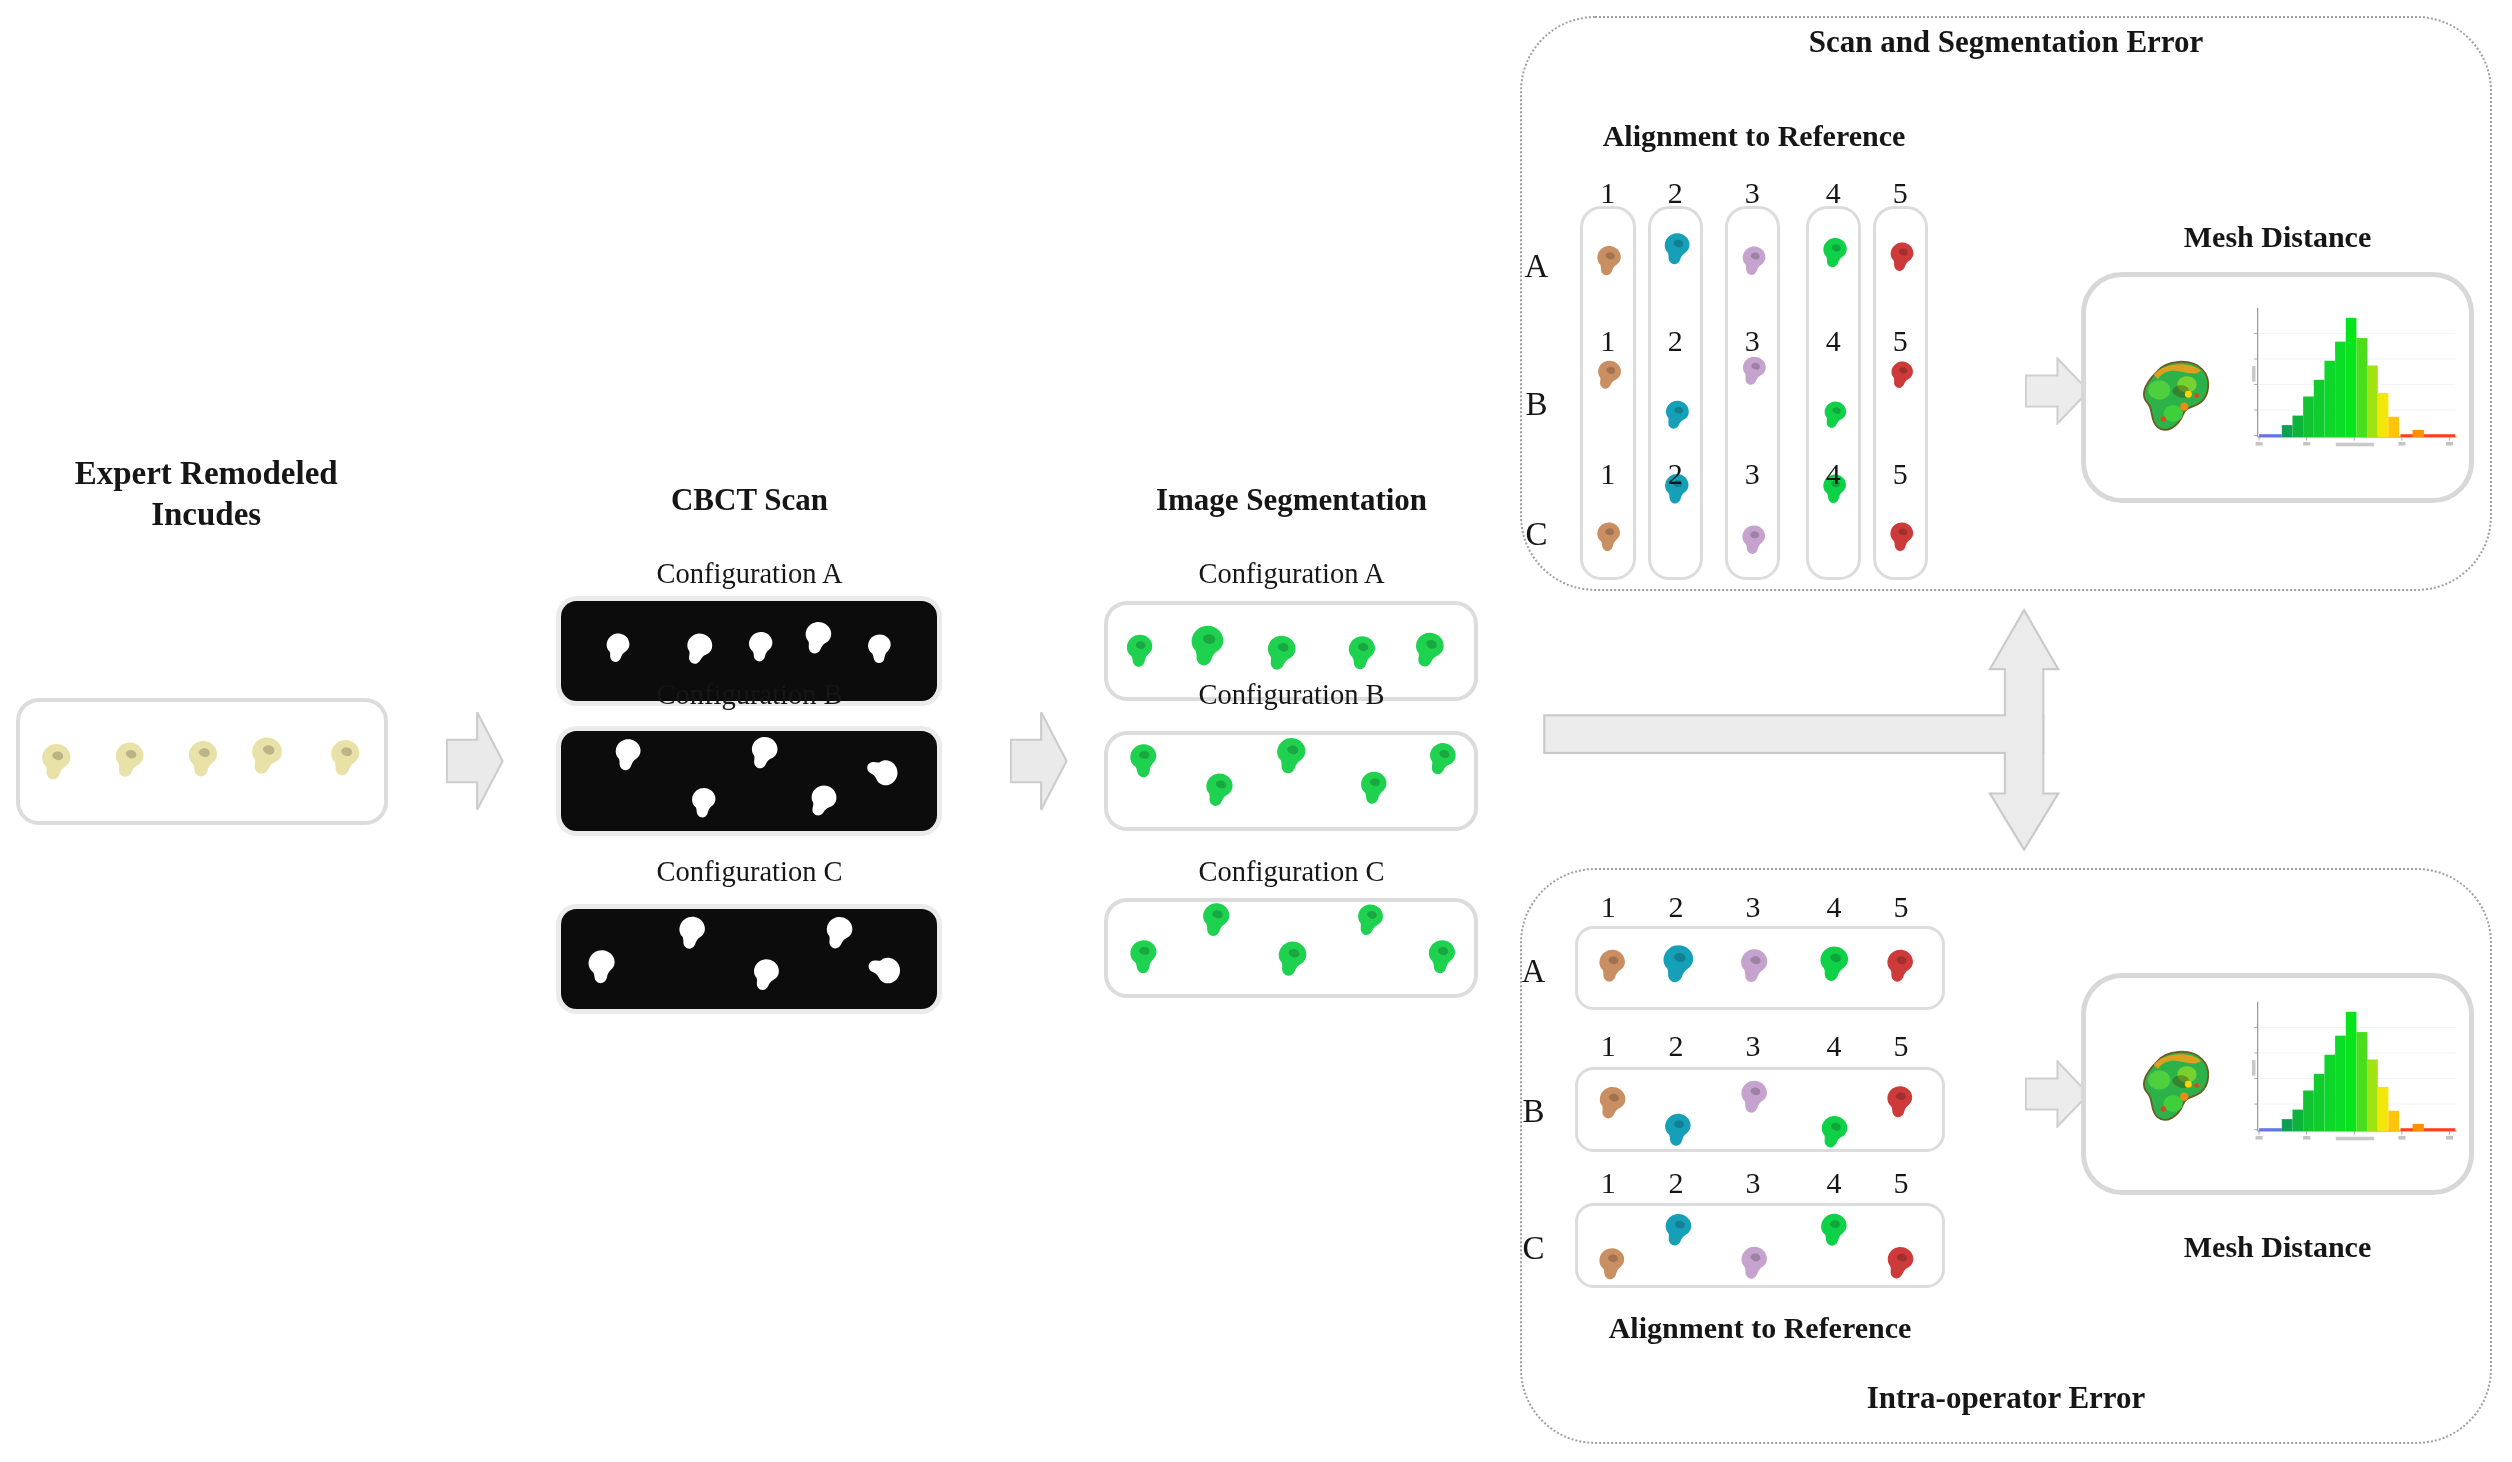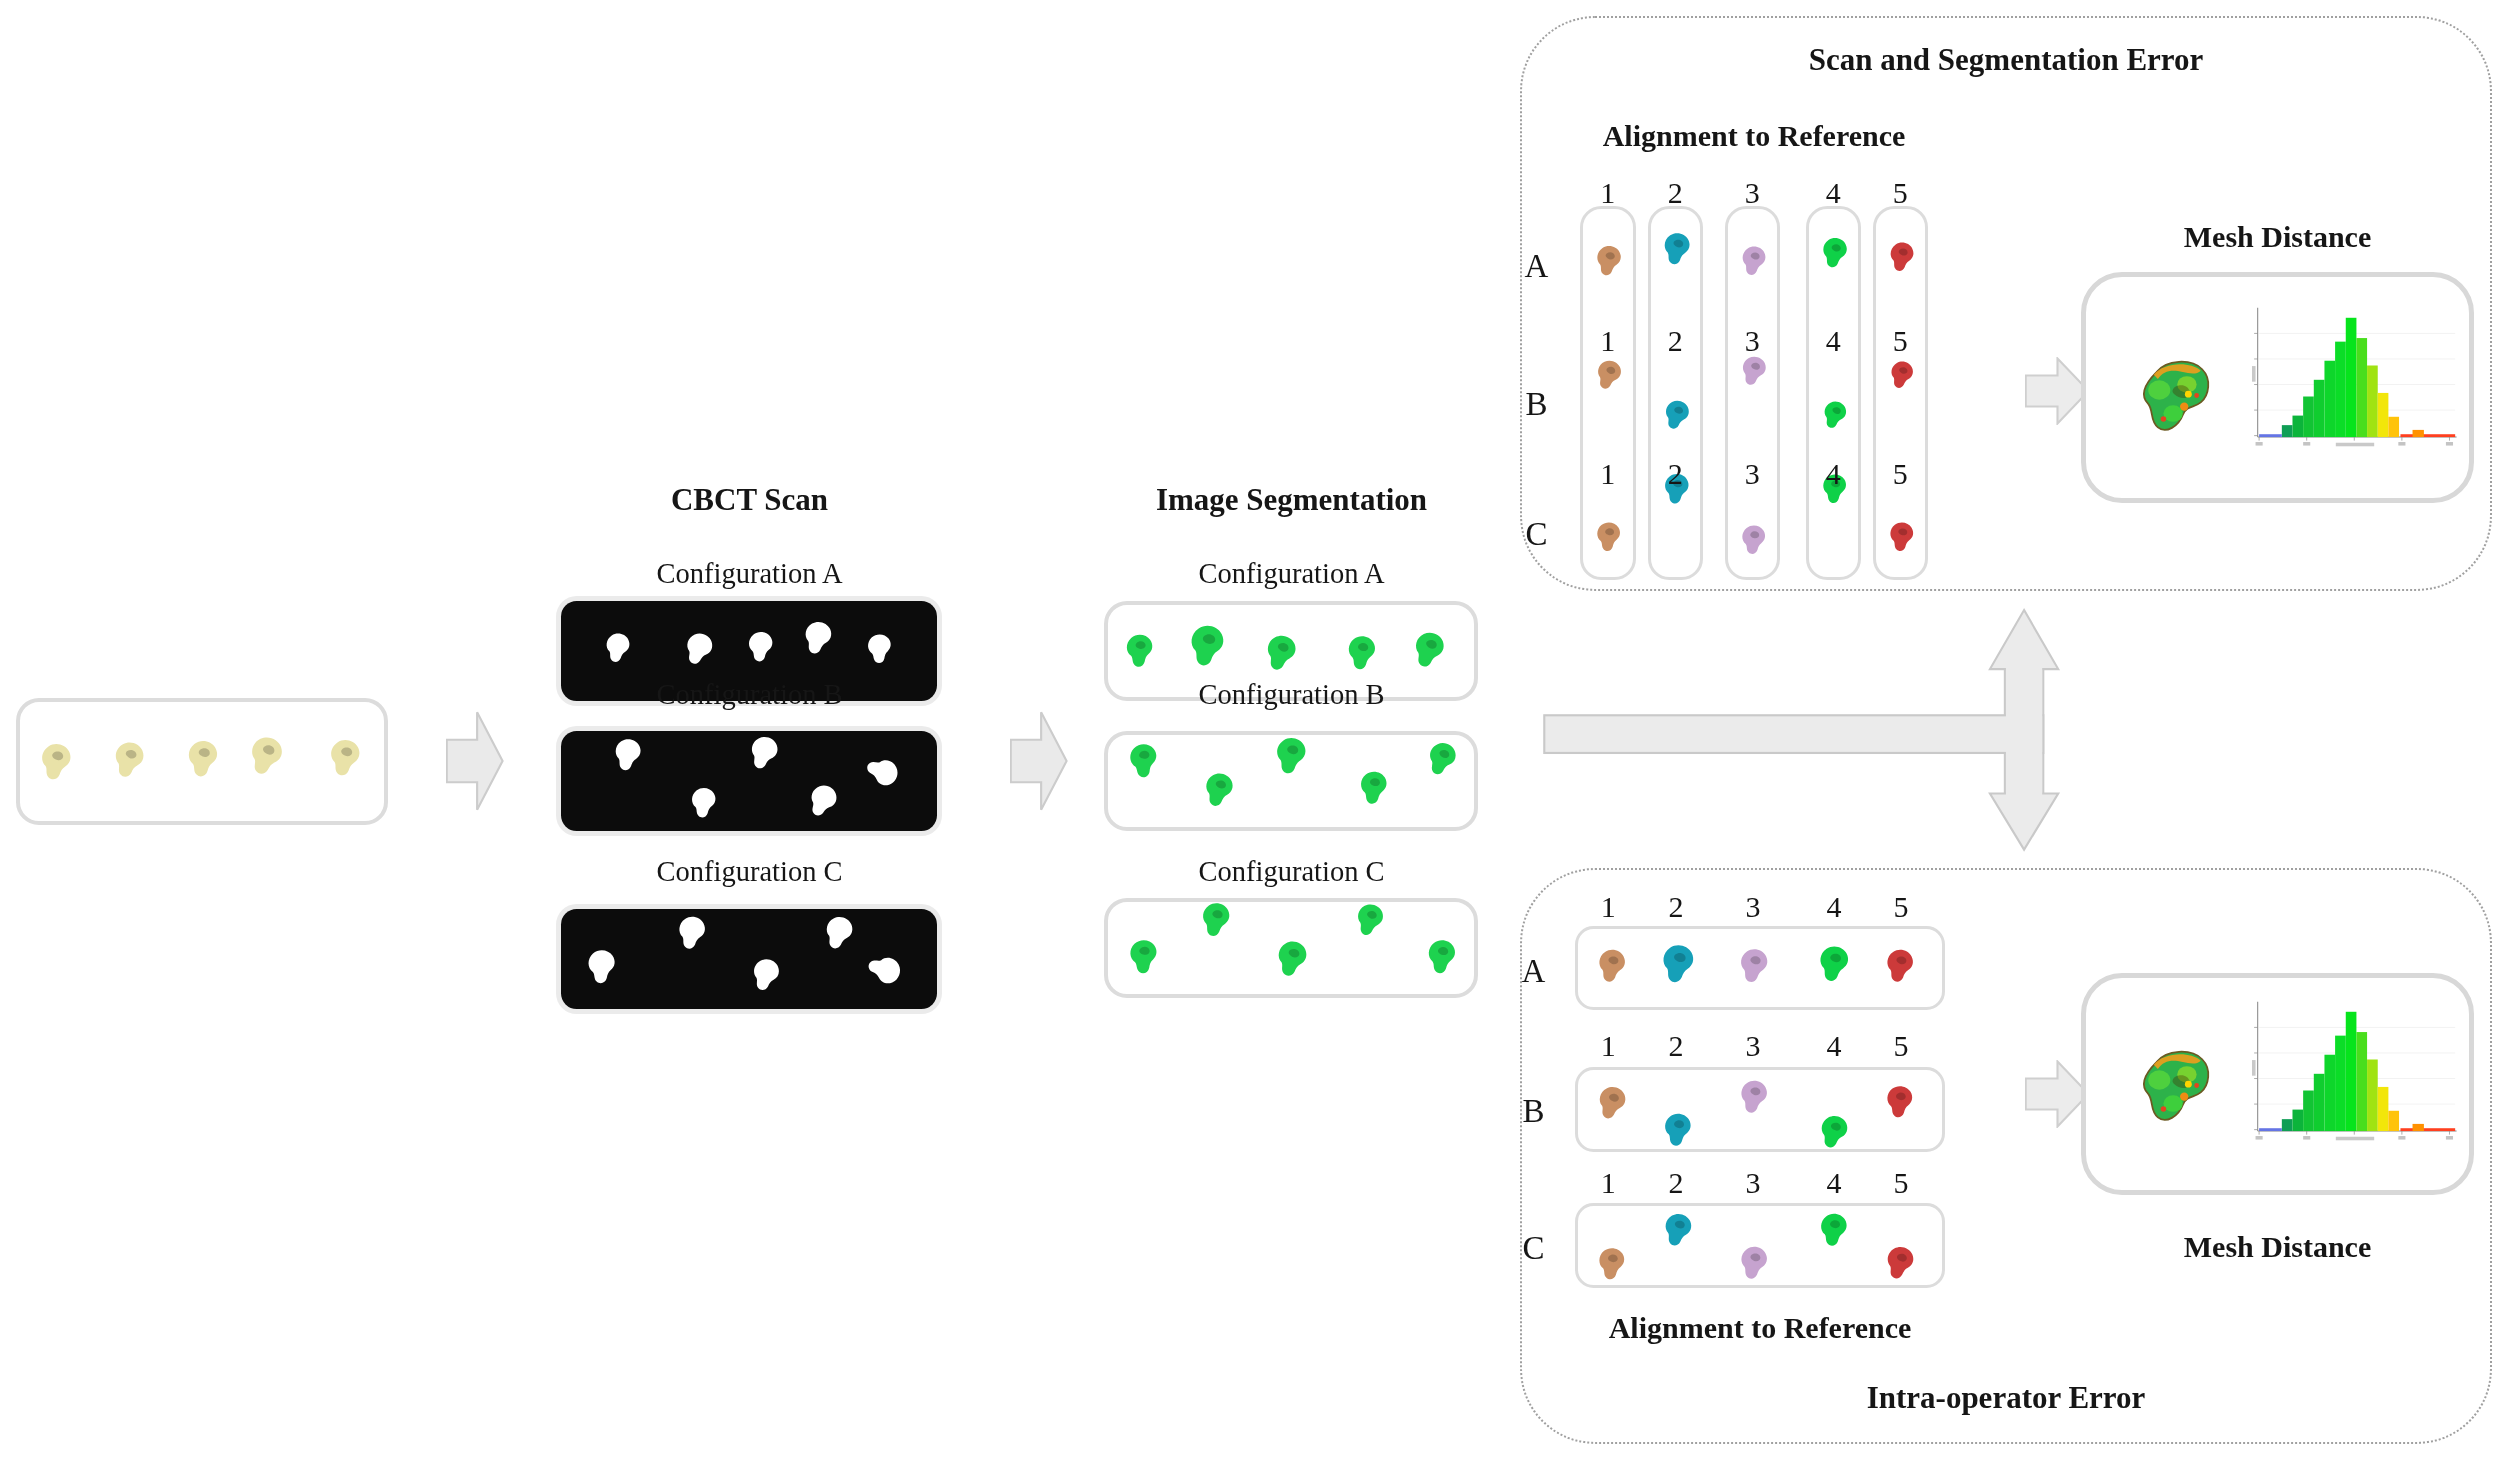--- a/index.html
+++ b/index.html
@@ -38,20 +38,21 @@
         <path d="M30,30 C44,12 82,10 98,24 C92,30 82,28 72,26 C56,22 44,24 36,36 Z" fill="#ef9c1c" opacity="0.9"></path>
         <path d="M60,48 C70,42 80,46 82,54 C84,62 74,66 66,62 C58,58 54,54 60,48 Z" fill="rgba(70,40,0,0.35)"></path>
         <circle cx="74" cy="76" r="6" fill="#ef8c14"></circle>
         <circle cx="44" cy="94" r="4" fill="#e2441f"></circle>
         <circle cx="92" cy="60" r="3.5" fill="#e2441f"></circle>
         <circle cx="80" cy="58" r="5" fill="#ffd400"></circle>
       </symbol>
     </defs>
   </svg>
 
+  <div class="txt bold t46" style="left:10.7px;top:453px;width:391px;"><span>Expert Remodeled</span><br><span>Incudes</span></div>
   <div class="panel" style="left:16.4px;top:698px;width:372px;height:127px;">
       <span class="blob" style="left: 9.4%; top: 50%; width: 41px; height: 41px; transform: translate(-50%, -50%) rotate(0deg);">
         <svg viewBox="0 0 100 100">
           <path d="M34,12 C52,0 76,8 84,24 C92,40 86,54 75,61 C67,66 64,72 61,81 C56,93 42,96 34,87 C26,78 32,68 27,60 C14,48 16,24 34,12 Z" fill="#e9e2a8"></path>
           <path d="M46,28 C56,20 70,26 70,36 C70,44 60,48 52,44 C44,40 40,34 46,28 Z" fill="rgba(0,0,0,0.20)"></path>
         </svg>
       </span>
       <span class="blob" style="left: 29.6%; top: 49%; width: 40px; height: 40px; transform: translate(-50%, -50%) rotate(5deg);">
         <svg viewBox="0 0 100 100">
           <path d="M34,12 C52,0 76,8 84,24 C92,40 86,54 75,61 C67,66 64,72 61,81 C56,93 42,96 34,87 C26,78 32,68 27,60 C14,48 16,24 34,12 Z" fill="#e9e2a8"></path>
@@ -273,21 +274,21 @@
       </span>
     </div>
 
   <svg class="arrowsvg" style="left:1537px;top:598px;" width="569" height="263" viewBox="0 0 800 370">
     <polygon points="685,17 733,100 712,100 712,275 733,275 685,354 637,275 658,275 658,100 637,100" fill="#ebebeb" stroke="#c9c9c9" stroke-width="3"></polygon>
     <rect x="10" y="165" width="702" height="53" fill="#ebebeb" stroke="#c9c9c9" stroke-width="3"></rect>
     <rect x="659.5" y="101.5" width="51" height="172" fill="#ebebeb"></rect>
   </svg>
 
   <div class="bigbox" style="left:1520px;top:16.4px;width:972px;height:575px;"></div>
-  <div class="txt bold t44" style="left:1520px;top:41px;width:972px;">Scan and Segmentation Error</div>
+  <div class="txt bold t44" style="left:1520px;top:23px;width:972px;">Scan and Segmentation Error</div>
   <div class="txt bold t42" style="left:1580px;top:117px;width:348px;">Alignment to Reference</div>
 
   <div class="numrow txt" style="left:1580px;top:174px;width:348px;"><span class="colnum" style="left: 8%;">1</span><span class="colnum" style="left: 27.4%;">2</span><span class="colnum" style="left: 49.5%;">3</span><span class="colnum" style="left: 72.8%;">4</span><span class="colnum" style="left: 92%;">5</span></div>
 
   <div class="col" style="left:1580px;top:206px;width:56px;height:374px;">
       <span class="blob" style="left: 50%; top: 14%; width: 34px; height: 34px; transform: translate(-50%, -50%) rotate(0deg);">
         <svg viewBox="0 0 100 100">
           <path d="M34,12 C52,0 76,8 84,24 C92,40 86,54 75,61 C67,66 64,72 61,81 C56,93 42,96 34,87 C26,78 32,68 27,60 C14,48 16,24 34,12 Z" fill="#c98f63"></path>
           <path d="M46,28 C56,20 70,26 70,36 C70,44 60,48 52,44 C44,40 40,34 46,28 Z" fill="rgba(0,0,0,0.20)"></path>
         </svg>

